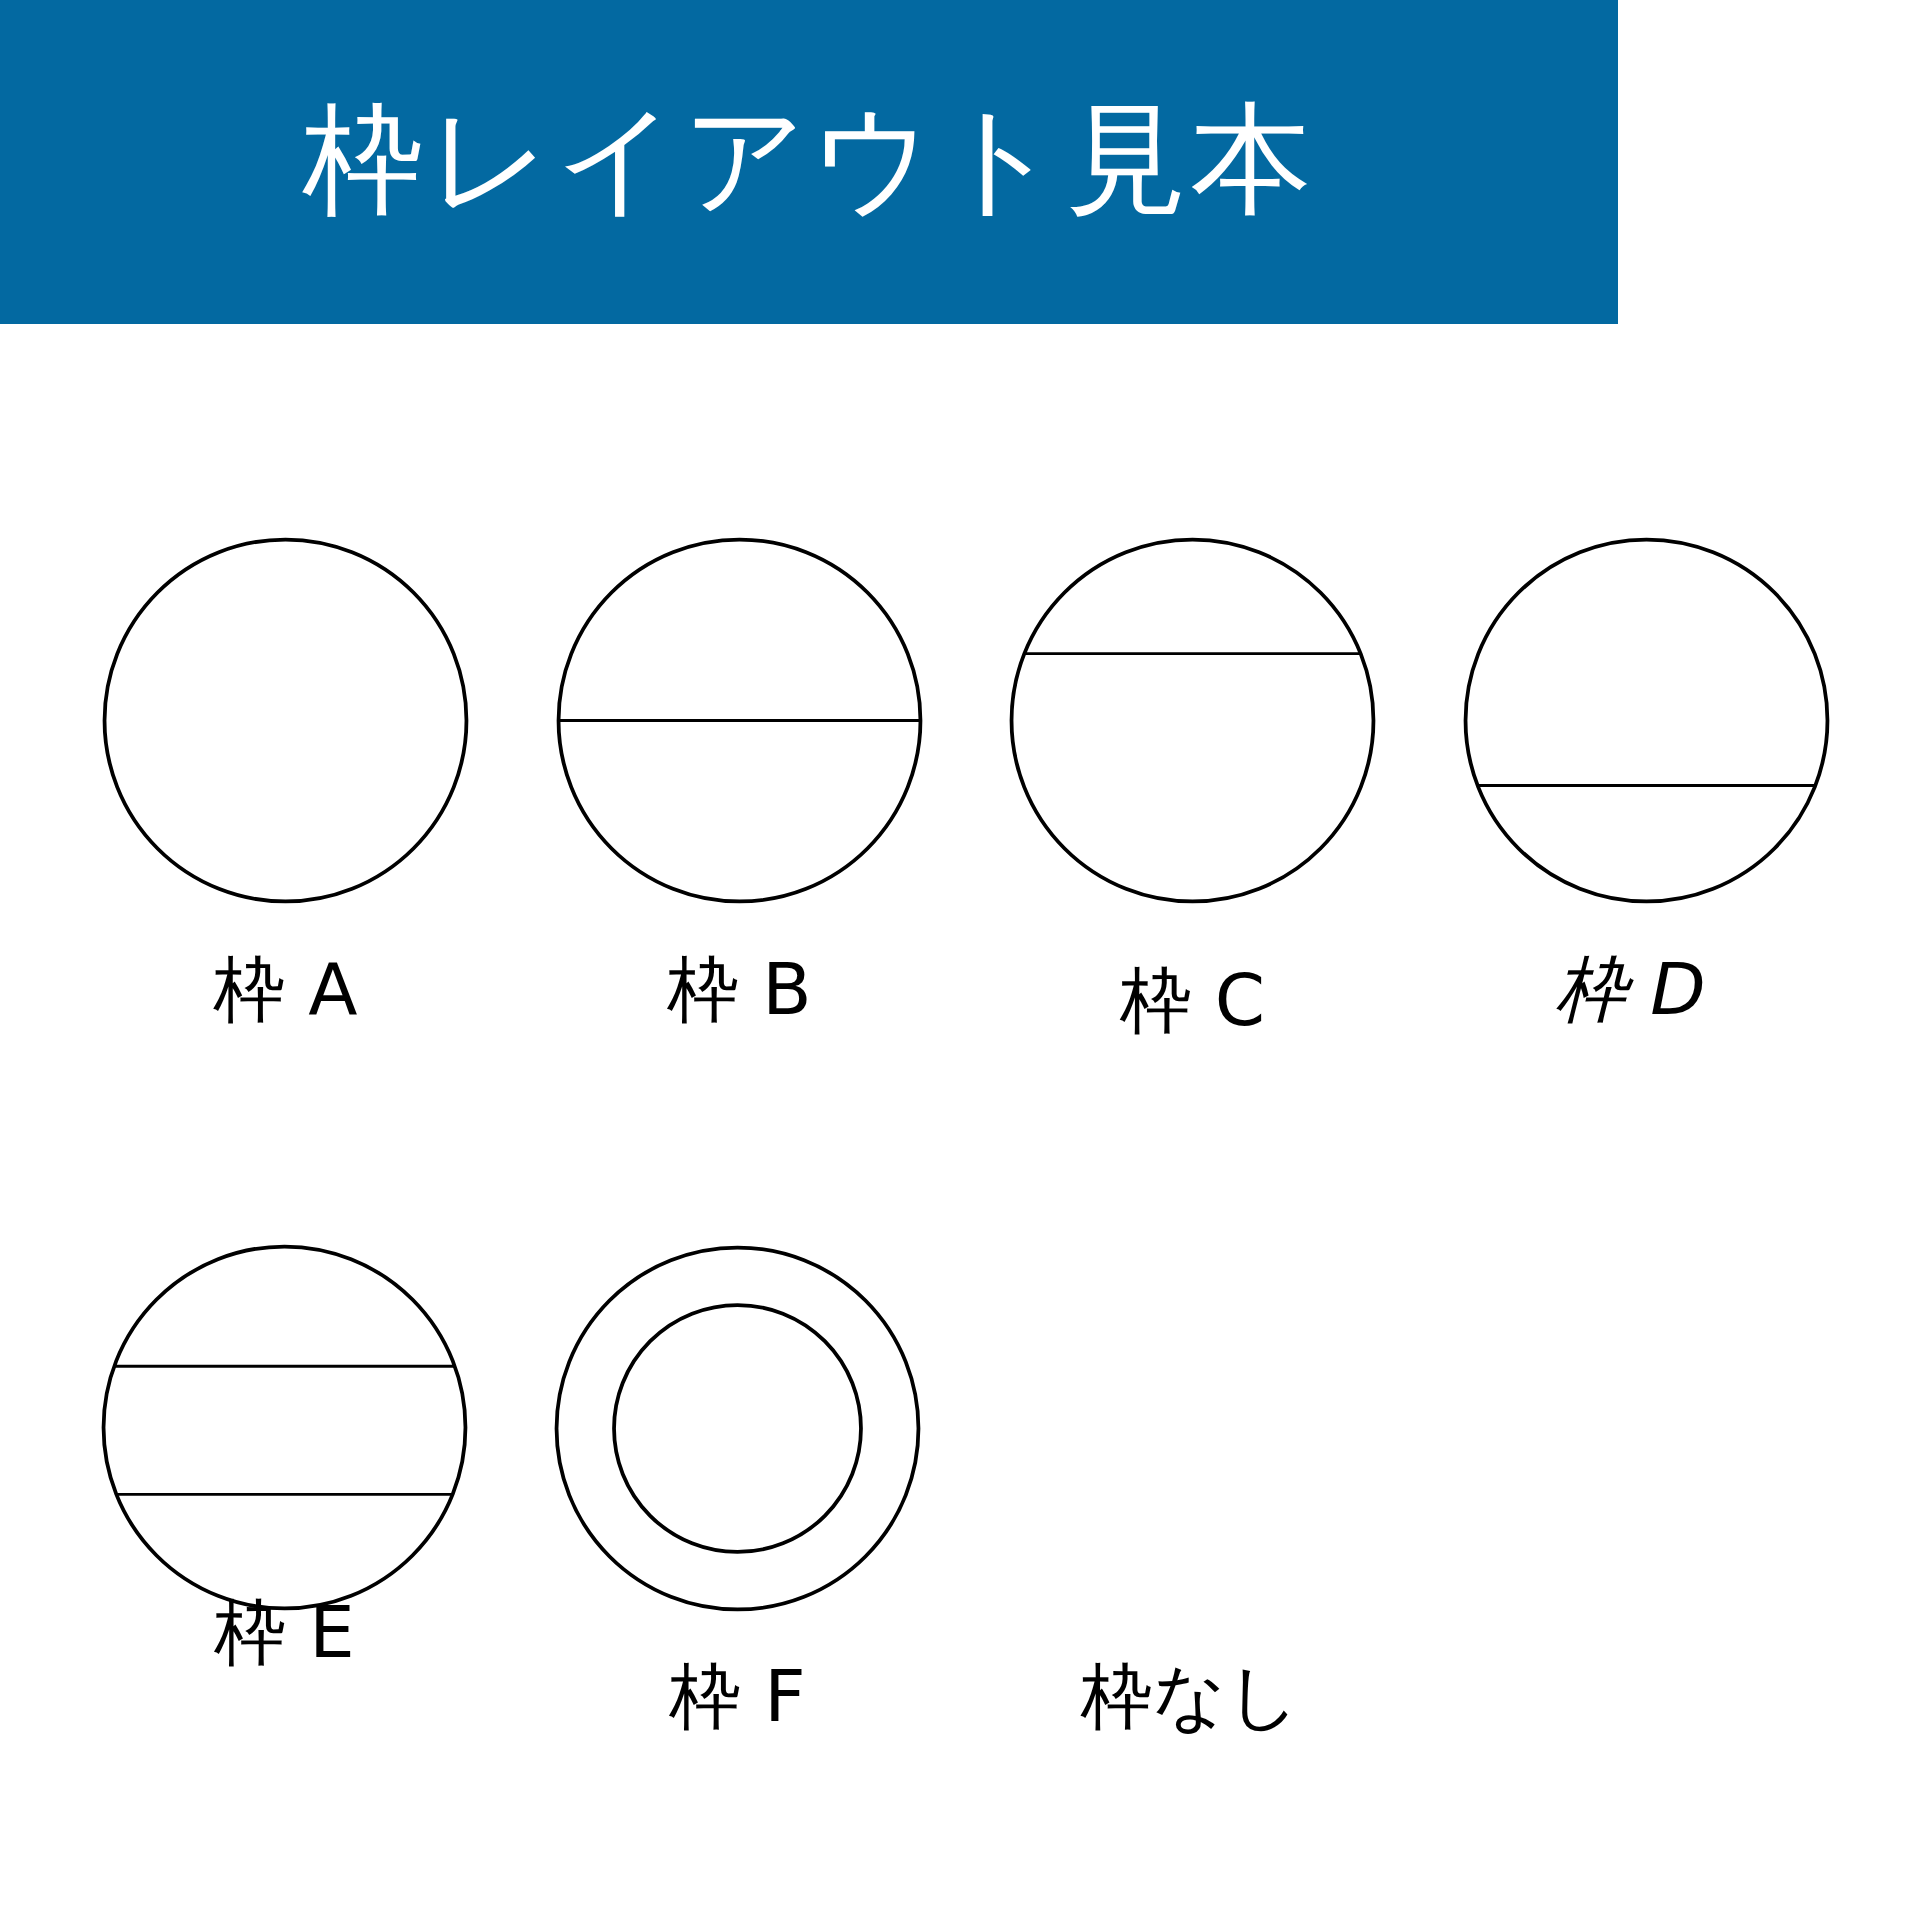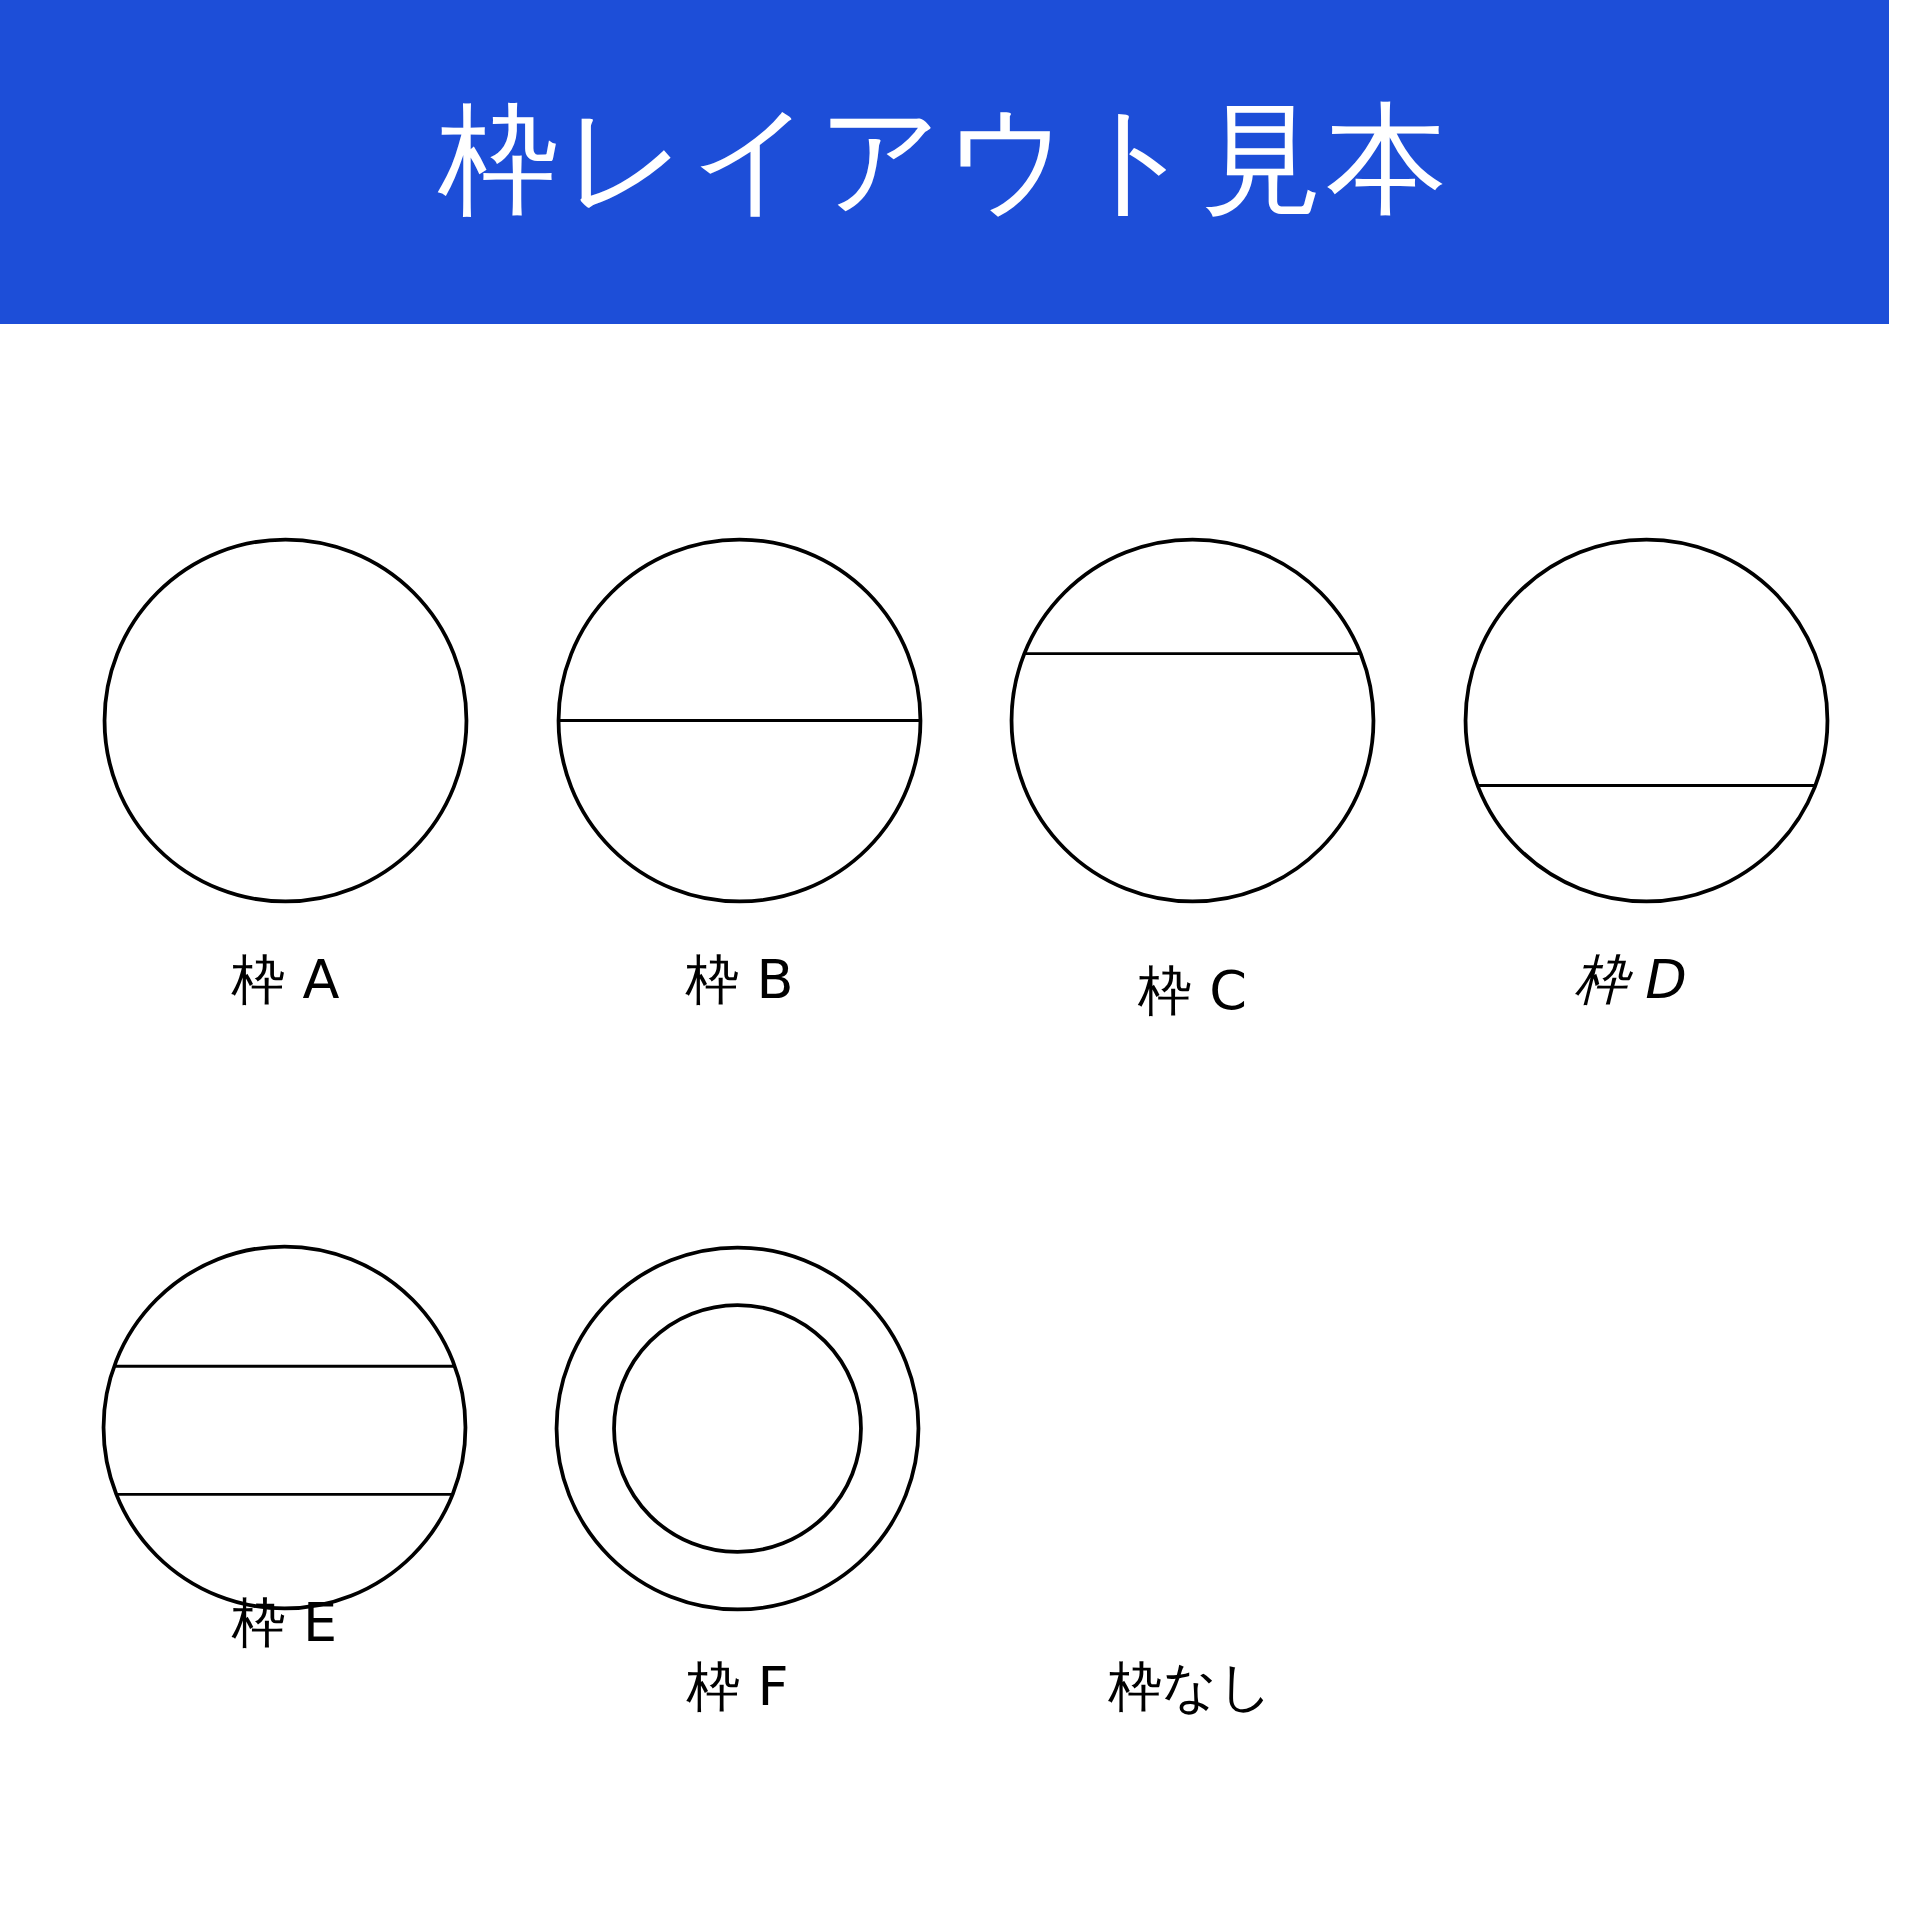--- a/index.html
+++ b/index.html
@@ -10,23 +10,23 @@
     body {
       width: 1928px;
       height: 1928px;
       position: relative;
       overflow: hidden;
       font-family: "DejaVu Sans", "Liberation Sans", sans-serif;
     }
     .header {
       position: absolute;
       left: 0; top: 0;
-      width: 1889px;
+      width: 1618px;
       height: 324px;
-      background: #1d4ed8;
+      background: #0369a1;
       display: flex;
       align-items: center;
       justify-content: center;
     }
     .header-title {
       color: #ffffff;
       font-size: 121px;
       font-weight: normal;
       letter-spacing: 3.8px;
       line-height: 1;
@@ -40,21 +40,21 @@
     .frame svg {
       display: block;
       width: 377px;
       height: 377px;
       overflow: visible;
     }
     .label {
       position: absolute;
       width: 377px;
       text-align: center;
-      font-size: 54px;
+      font-size: 72px;
       line-height: 1;
       color: #000000;
       white-space: pre;
     }
   </style>
 </head>
 <body>
 
 <div class="header">
   <div class="header-title">枠レイアウト見本</div>

